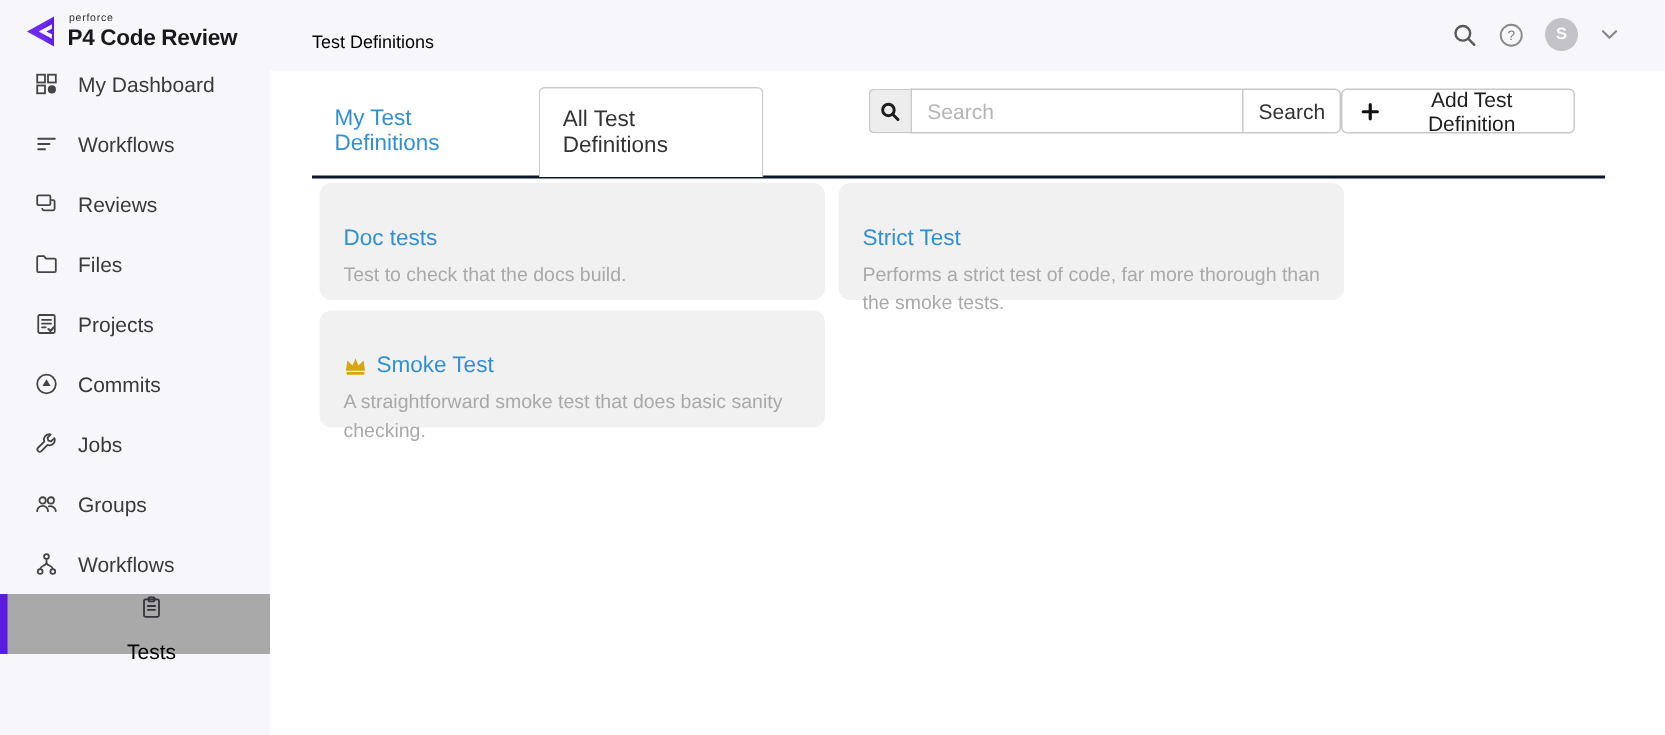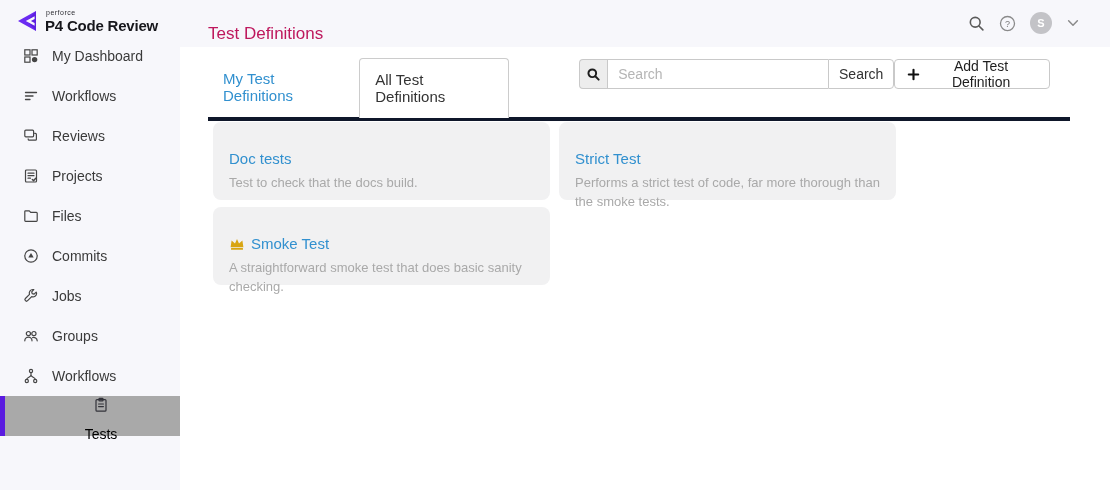--- a/index.html
+++ b/index.html
@@ -14,37 +14,37 @@
   .topbar{position:absolute;left:0;top:0;width:1110px;height:47px;}
   .sidebar{position:absolute;left:0;top:0;width:180px;height:490px;}
 
   
   .logo{position:absolute;left:15px;top:9px;display:flex;gap:6px;cursor:pointer;}
   .logo-txt{display:flex;flex-direction:column;line-height:1;}
   .brand-sub{font-size:7px;color:#2d2d33;letter-spacing:.5px;margin-bottom:2px;margin-left:1px;}
   .brand-main{font-size:15px;font-weight:bold;color:#17171c;letter-spacing:-.2px;}
 
   
-  .page-title{position:absolute;left:208px;top:13px;font-size:17px;color:#be185d;font-weight:400;}
+  .page-title{position:absolute;left:208px;top:13px;font-size:12px;color:#000000;font-weight:400;}
   .top-icons{position:absolute;right:30px;top:11px;display:flex;align-items:center;gap:14px;height:24px;}
   .avatar{width:22px;height:22px;border-radius:50%;background:#c3c3c7;color:#fff;
           font-size:11px;font-weight:bold;display:flex;align-items:center;justify-content:center;cursor:pointer;}
   .ti{display:flex;align-items:center;cursor:pointer;}
 
   
   .menu{position:absolute;left:0;top:36px;width:180px;}
   .item{height:40px;display:flex;align-items:center;padding-left:22px;gap:13px;
         font-size:14px;color:#3a3a3a;cursor:pointer;position:relative;box-sizing:border-box;}
   .item .ic{width:17px;height:17px;display:flex;align-items:center;justify-content:center;flex:none;}
   .item.active{background:var(--selected-gray,#a9a9a9);color:#000000;flex-direction:column;}
   .active-bar{position:absolute;left:0;top:0;bottom:0;width:5px;background:var(--accent-purple,#5a1be0);}
 
   
   .tabbar{position:absolute;left:28px;top:11px;width:862px;display:flex;align-items:flex-start;
-          border-bottom:4px solid #0f172a;}
+          border-bottom:2px solid #0f172a;}
   .tab{padding:12px 15px;font-size:15px;color:var(--link-blue,#3190cf);cursor:pointer;line-height:17px;}
   .tab.active{background:#fff;border:1px solid #ccc;border-bottom:none;border-radius:4px 4px 0 0;
               color:#333;margin-bottom:-1px;padding-bottom:13px;cursor:default;}
 
   .search-group{display:flex;margin-left:70px;margin-top:1px;height:30px;box-sizing:border-box;}
   .sg-addon{width:27px;background:#ededed;border:1px solid #c9c9c9;border-right:none;
             border-radius:4px 0 0 4px;display:flex;align-items:center;justify-content:center;cursor:pointer;}
   .sg-input{width:200px;border:1px solid #c9c9c9;border-right:none;padding:0 10px;font-size:14px;color:#333;
             outline:none;background:#fff;font-family:"Liberation Sans",sans-serif;}
   .sg-input::placeholder{color:#b5b5b5;}
@@ -138,38 +138,38 @@
         <svg width="16" height="16" viewBox="0 0 16 16" fill="none" stroke="#454545" stroke-width="1.2" stroke-linejoin="round">
           <rect x="1.8" y="2.2" width="8.8" height="6.6" rx="1"></rect>
           <path d="M5.2 10.6 v0.6 a1 1 0 0 0 1 1 h6.2 a1 1 0 0 0 1 -1 V6.4 a1 1 0 0 0 -1 -1 h-1.2"></path>
         </svg>
       </span>
       <span>Reviews</span>
     </div>
 
     <div class="item">
       <span class="ic">
+        <svg width="16" height="16" viewBox="0 0 16 16" fill="none" stroke="#454545" stroke-width="1.2" stroke-linejoin="round">
+          <path d="M1.8 12.6 V3.6 a0.8 0.8 0 0 1 0.8 -0.8 h3.7 l1.4 1.6 h5.7 a0.8 0.8 0 0 1 0.8 0.8 v7.4 a0.8 0.8 0 0 1 -0.8 0.8 H2.6 a0.8 0.8 0 0 1 -0.8 -0.8 Z"></path>
+        </svg>
+      </span>
+      <span>Files</span>
+    </div>
+
+    <div class="item">
+      <span class="ic">
         <svg width="16" height="16" viewBox="0 0 16 16" fill="none" stroke="#454545" stroke-width="1.2" stroke-linecap="round" stroke-linejoin="round">
           <rect x="2.5" y="2" width="11" height="12" rx="1"></rect>
           <path d="M5 5.2 H11"></path>
             <path d="M5 7.7 H11"></path>
             <path d="M5 10.2 H7.5"></path>
           <path d="M9.3 11.4 l1.3 1.3 l2.1 -2.4" stroke-width="1.4"></path>
         </svg>
       </span>
       <span>Projects</span>
-    </div>
-
-    <div class="item">
-      <span class="ic">
-        <svg width="16" height="16" viewBox="0 0 16 16" fill="none" stroke="#454545" stroke-width="1.2" stroke-linejoin="round">
-          <path d="M1.8 12.6 V3.6 a0.8 0.8 0 0 1 0.8 -0.8 h3.7 l1.4 1.6 h5.7 a0.8 0.8 0 0 1 0.8 0.8 v7.4 a0.8 0.8 0 0 1 -0.8 0.8 H2.6 a0.8 0.8 0 0 1 -0.8 -0.8 Z"></path>
-        </svg>
-      </span>
-      <span>Files</span>
     </div>
 
     <div class="item">
       <span class="ic">
         <svg width="16" height="16" viewBox="0 0 16 16" fill="none" stroke="#454545" stroke-width="1.2">
           <circle cx="8" cy="8" r="6.2"></circle>
           <path d="M8 4.9 L10.7 9.4 H5.3 Z" fill="#454545" stroke="none"></path>
         </svg>
       </span>
       <span>Commits</span>

